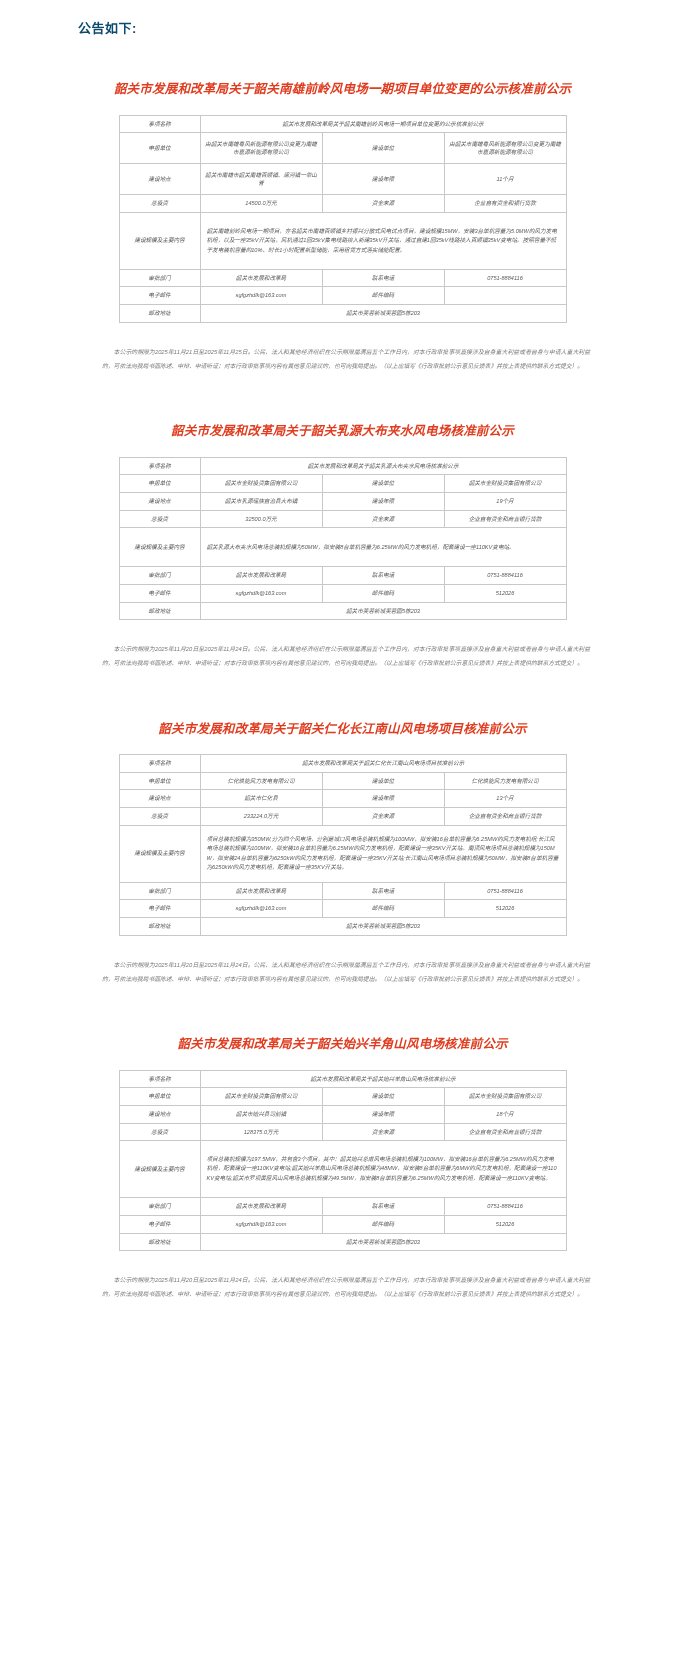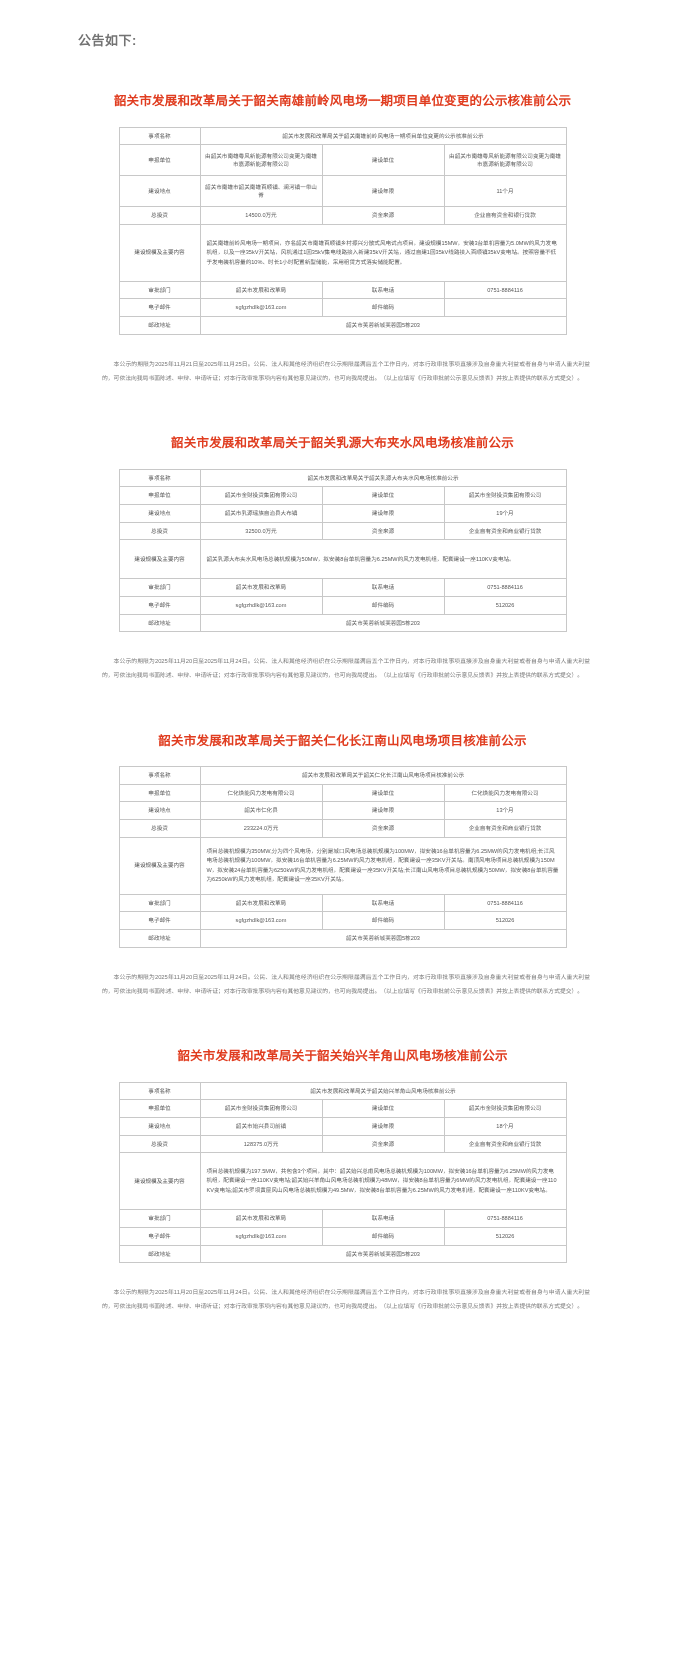--- a/index.html
+++ b/index.html
@@ -16,28 +16,28 @@
     -webkit-font-smoothing: antialiased;
   }
   .page {
     width: 685px;
     box-sizing: border-box;
     padding: 0;
     position: relative;
   }
   .intro {
     font-size: 13px;
-    color: #737373;
+    color: #0c4a6e;
     font-weight: 700;
     padding: 18px 0 0 78px;
     letter-spacing: 0.5px;
-    margin-top: 12px;
   }
   .notice-block {
     padding: 0 0 0 0;
+    font-style: italic;
   }
   .block-title {
     color: #e03c1f;
     font-weight: 700;
     font-size: 12.5px;
     text-align: center;
     margin: 0;
     padding: 44px 40px 16px 40px;
     letter-spacing: 0.2px;
     line-height: 1.4;

